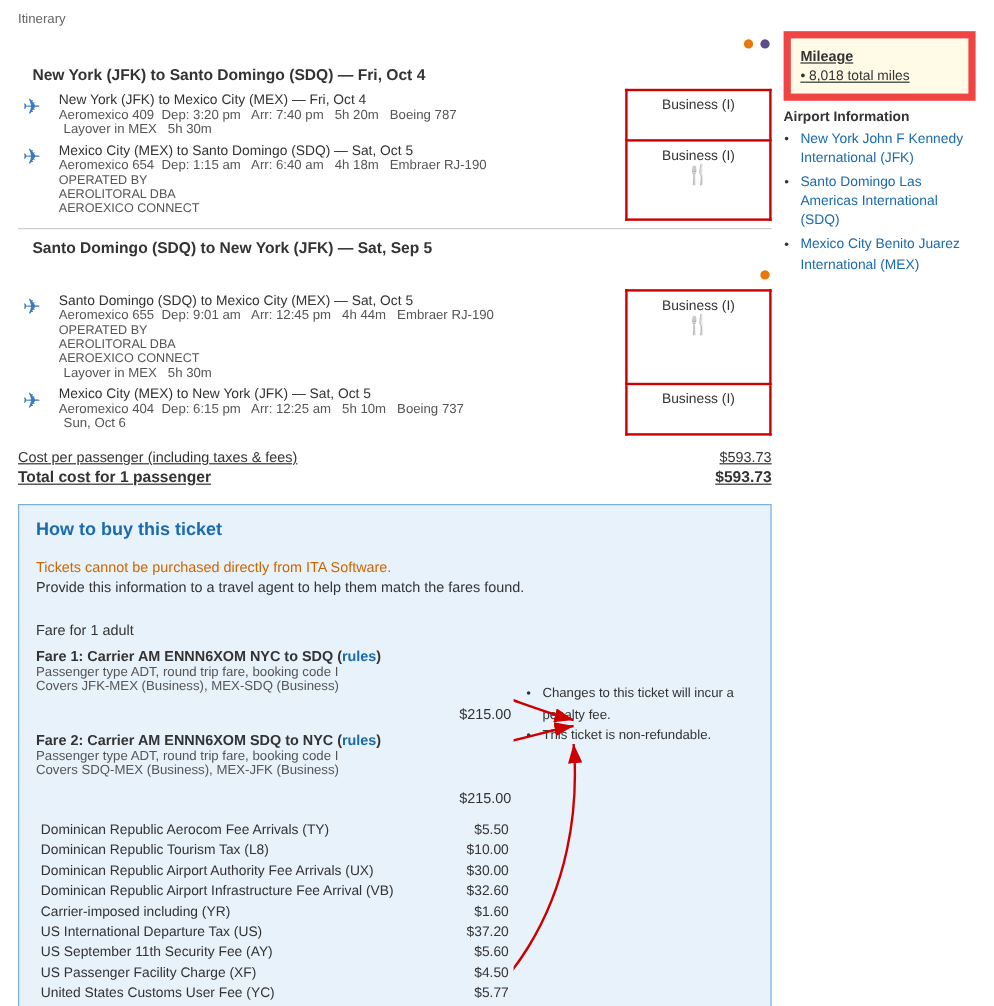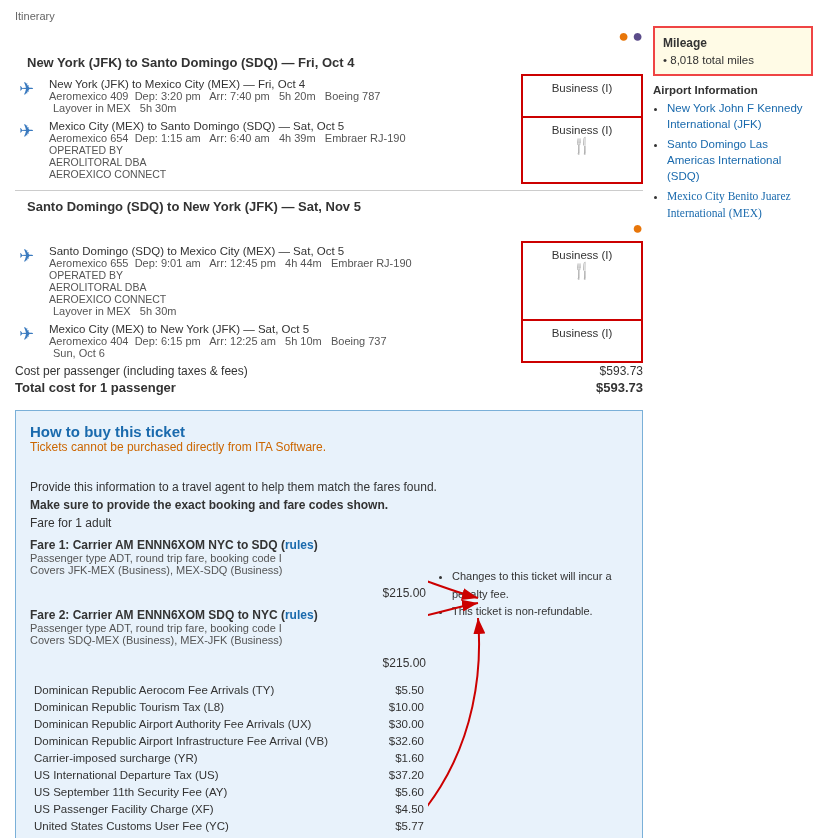--- a/index.html
+++ b/index.html
@@ -23,40 +23,40 @@
     .flights-table { width: 100%; border-collapse: collapse; }
     .flights-table td { padding: 3px 4px; vertical-align: top; font-size: 11.5px; }
 
     .flight-icon { width: 30px; }
     .flight-main { font-size: 11.5px; }
     .flight-sub { font-size: 11px; color: #555; }
     .operated-by { font-size: 10.5px; color: #555; }
     .layover { font-size: 11px; color: #555; padding-left: 4px; }
 
     
-    .cost-section { margin: 0 0; }
+    .cost-section { margin: 10px 0; text-decoration: underline; }
     .cost-row { display: flex; justify-content: space-between; font-size: 12px; padding: 1px 0; }
     .cost-row.total { font-weight: bold; font-size: 13px; }
     .cost-label { }
     .cost-value { }
 
     
-    .mileage-box { border: 2px solid #ef4444; background: #fffbe6; padding: 8px; margin-bottom: 8px; font-size: 11.5px; }
+    .mileage-box { border: 6px solid #ef4444; background: #fffbe6; padding: 8px; margin-bottom: 8px; font-size: 11.5px; text-decoration: underline; }
     .mileage-title { font-weight: bold; font-size: 12px; margin-bottom: 4px; }
     .mileage-value { }
 
     .airport-info { font-size: 11.5px; }
     .airport-info-title { font-weight: bold; margin-bottom: 4px; }
     .airport-info ul { list-style: disc; padding-left: 14px; }
     .airport-info li { margin-bottom: 4px; line-height: 1.4; }
 
     
     .how-to-buy { border: 1px solid #7ab0d8; background: #e8f2fb; padding: 12px 14px; margin-top: 14px; }
-    .how-to-buy-title { font-size: 15px; color: #1a6aad; font-weight: bold; margin-bottom: 0; }
-    .ita-warning { color: #cc6600; font-size: 12px; margin-bottom: 24px; }
+    .how-to-buy-title { font-size: 15px; color: #1a6aad; font-weight: bold; margin-bottom: 16px; }
+    .ita-warning { color: #cc6600; font-size: 12px; margin-bottom: 0; }
     .instructions { font-size: 12px; margin-bottom: 6px; line-height: 1.5; }
     .instructions strong { }
 
     .fares-layout { display: flex; gap: 10px; position: relative; }
     .fares-left { flex: 1; }
     .fares-right { width: 190px; font-size: 11px; color: #333; }
 
     .fare-block { margin-bottom: 8px; }
     .fare-title { font-size: 12px; font-weight: bold; }
     .fare-desc { font-size: 11px; color: #555; }
@@ -116,38 +116,38 @@
           <tr>
             <td class="flight-icon">
               <span style="font-size:18px; color:#3a7abf;">✈</span>
             </td>
             <td>
               <div class="flight-main">Mexico City (MEX) to Santo Domingo (SDQ) — Sat, Oct 5</div>
               <div class="flight-sub">
                 <span>Aeromexico 654</span>&nbsp;
                 <span>Dep: 1:15 am</span>&nbsp;&nbsp;
                 <span>Arr: 6:40 am</span>&nbsp;&nbsp;
-                <span>4h 39m</span>&nbsp;&nbsp;
+                <span>4h 18m</span>&nbsp;&nbsp;
                 <span>Embraer RJ-190</span>
               </div>
               <div class="operated-by" style="font-size:10.5px; color:#555; white-space:pre-line;">OPERATED BY
 AEROLITORAL DBA
 AEROEXICO CONNECT</div>
             </td>
             <td style="width:120px; border:2px solid #cc0000; text-align:center; padding:6px;">
               <div>Business (I)</div>
               <div style="font-size:16px; color:#888;">🍴</div>
             </td>
           </tr>
         </tbody>
       </table>
 
       <hr class="sep-line">
 
-      <div class="route-header">Santo Domingo (SDQ) to New York (JFK) — Sat, Nov 5</div>
+      <div class="route-header">Santo Domingo (SDQ) to New York (JFK) — Sat, Sep 5</div>
 
       <div style="display:flex; justify-content:flex-end; margin-bottom:2px;">
         <span style="color:#e8760a; font-size:18px;">●</span>
       </div>
 
       <table class="flights-table">
         <tbody>
 
           <tr>
             <td class="flight-icon">
@@ -207,21 +207,21 @@
           <span class="cost-label">Total cost for 1 passenger</span>
           <span class="cost-value">$593.73</span>
         </div>
       </div>
 
       <div class="how-to-buy">
         <div class="how-to-buy-title">How to buy this ticket</div>
         <div class="ita-warning">Tickets cannot be purchased directly from ITA Software.</div>
         <div class="instructions">
           <span>Provide this information to a travel agent to help them match the fares found.</span><br>
-          <strong>Make sure to provide the exact booking and fare codes shown.</strong><br>
+          <br>
           <span>Fare for 1 adult</span>
         </div>
 
         <div class="fares-layout">
           <div class="fares-left">
 
             <div class="fare-block">
               <div class="fare-title">
                 <span>Fare 1:</span>
                 <span>Carrier AM ENNN6XOM NYC to SDQ (</span><a href="#">rules</a><span>)</span>
@@ -273,21 +273,21 @@
                   </tr>
                   <tr>
                     <td class="fee-name">Dominican Republic Airport Authority Fee Arrivals (UX)</td>
                     <td class="fee-amount">$30.00</td>
                   </tr>
                   <tr>
                     <td class="fee-name">Dominican Republic Airport Infrastructure Fee Arrival (VB)</td>
                     <td class="fee-amount">$32.60</td>
                   </tr>
                   <tr>
-                    <td class="fee-name">Carrier-imposed surcharge (YR)</td>
+                    <td class="fee-name">Carrier-imposed including (YR)</td>
                     <td class="fee-amount">$1.60</td>
                   </tr>
                   <tr>
                     <td class="fee-name">US International Departure Tax (US)</td>
                     <td class="fee-amount">$37.20</td>
                   </tr>
                   <tr>
                     <td class="fee-name">US September 11th Security Fee (AY)</td>
                     <td class="fee-amount">$5.60</td>
                   </tr>
@@ -341,21 +341,21 @@
           <span>•</span>
           <span>8,018 total miles</span>
         </div>
       </div>
 
       <div class="airport-info">
         <div class="airport-info-title">Airport Information</div>
         <ul id="airport-list">
         <li><a href="#" style="color:#1a6aad;">New York John F Kennedy International (JFK)</a></li>
             <li><a href="#" style="color:#1a6aad;">Santo Domingo Las Americas International (SDQ)</a></li>
-            <li><a href="#" style="color:#1a6aad;font-family:Liberation Serif, serif;">Mexico City Benito Juarez International (MEX)</a></li>
+            <li><a href="#" style="color:#1a6aad;">Mexico City Benito Juarez International (MEX)</a></li>
           </ul>
       </div>
 
     </div>
 
   </div>
 
 </div>
 
 </body></html>

